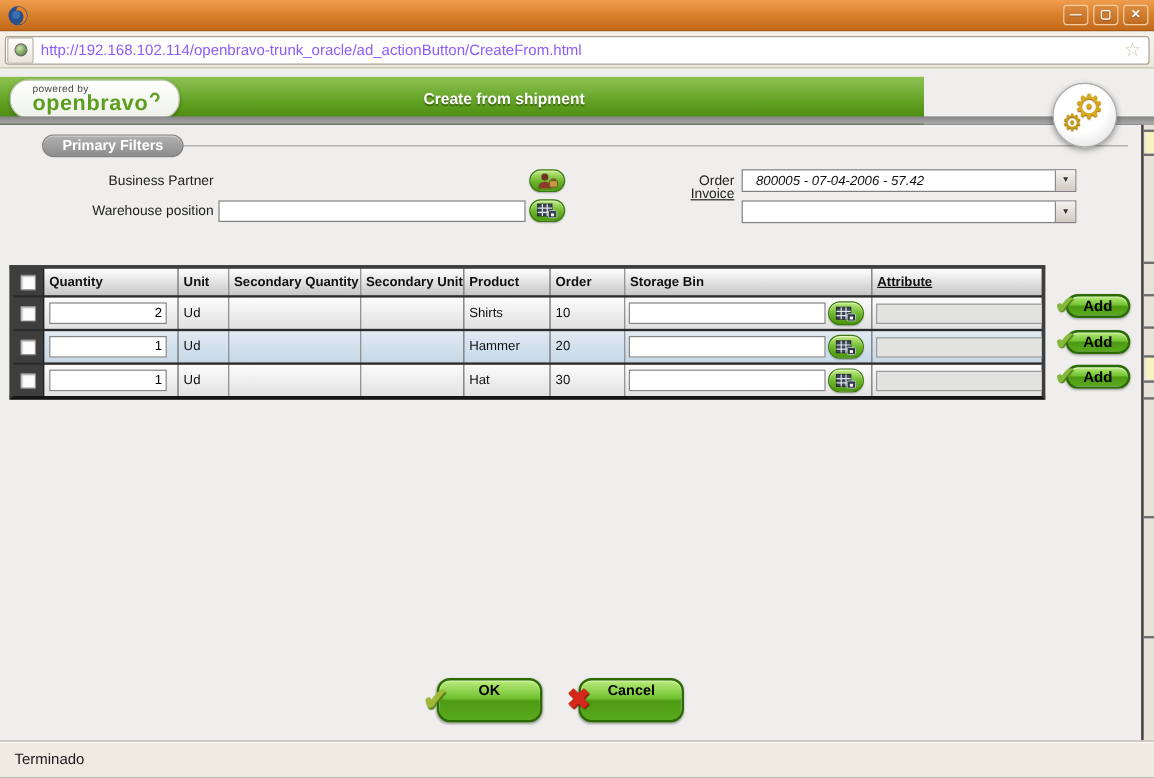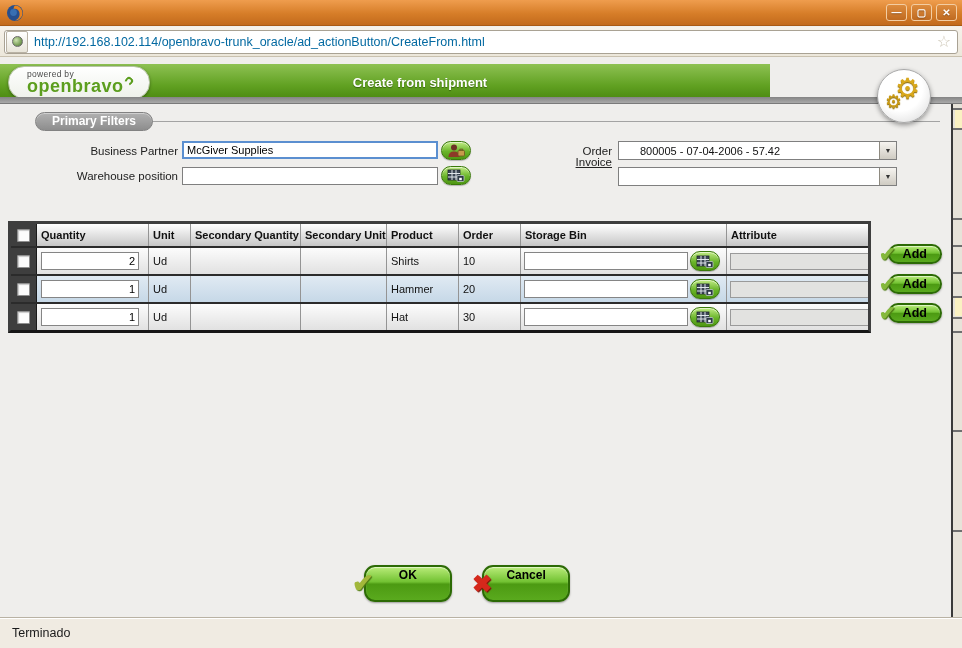--- a/index.html
+++ b/index.html
@@ -22,21 +22,21 @@
   .urlbar { position:absolute; left:0; top:27px; width:962px; height:30px;
     background:linear-gradient(#f6f2ea,#ece7db); border-bottom:1px solid #c9c1af;
     display:flex; align-items:center; padding:0 4px; }
   .url-field { position:relative; flex:1; height:24px; background:#fff;
     border:1px solid #a9a294; border-radius:3px; display:flex; align-items:center; }
   .favicon-box { width:22px; height:22px; margin:0 2px 0 1px; border:1px solid #b9b2a4;
     border-radius:2px; background:linear-gradient(#fff,#e9e5da);
     display:flex; align-items:center; justify-content:center; }
   .favicon-dot { width:11px; height:11px; border-radius:50%;
     background:radial-gradient(circle at 35% 35%, #cfe3b0, #7ba05a 60%, #51683b); border:1px solid #6b6b6b; }
-  .url-text { font-size:12.5px; color:#0369a1; padding-left:4px; }
+  .url-text { font-size:12.5px; color:#8b5cf6; padding-left:4px; }
   .star { position:absolute; right:6px; top:1px; font-size:16px; color:#cdc6b6; }
 
   
   .green-header { position:absolute; left:0; top:64px; width:770px; height:40px;
     background:linear-gradient(#8ec153, #61a122 55%, #4b8a10 90%, #417a0c);
     border-bottom:1px solid #2f5c08; }
   .logo-pill { position:absolute; left:8px; top:2px; width:142px; height:33px;
     background:linear-gradient(#ffffff,#eef1ea); border:1px solid #b7c3a8;
     border-radius:16px; box-shadow:0 1px 3px rgba(0,0,0,.35); padding:2px 0 0 18px; }
   .powered { font-size:8.5px; color:#4a4a4a; letter-spacing:.3px; }
@@ -68,21 +68,21 @@
   .flabel { position:absolute; width:170px; text-align:right; font-size:11.5px; color:#222; }
   .txt-input { position:absolute; height:18px; border:1px solid #7f7f7f; background:#fff;
     font-size:11px; font-family:"Liberation Sans",sans-serif; padding:0 3px; }
   .txt-input.focused { border:2px solid #5b8fd0; }
   .mini-btn { position:absolute; width:30px; height:19px; border-radius:10px;
     border:1px solid #3a7a0a; background:linear-gradient(#c2ec86,#6ab52a 55%,#4e9612);
     display:flex; align-items:center; justify-content:center; cursor:pointer;
     box-shadow:inset 0 1px 0 rgba(255,255,255,.55), 0 1px 1px rgba(0,0,0,.25); }
   .combo { position:absolute; height:19px; background:#fff; border:1px solid #7f7f7f;
     display:flex; align-items:center; }
-  .combo-text { flex:1; font-size:11px; padding-left:21px; color:#111; white-space:nowrap; overflow:hidden; }
+  .combo-text { flex:1; font-size:11px; padding-left:11px; color:#111; white-space:nowrap; overflow:hidden;font-style:italic; }
   .combo-arrow { width:17px; height:100%; border-left:1px solid #8e8a80;
     background:linear-gradient(#f6f4f0,#cfcbc2); display:flex; align-items:center;
     justify-content:center; font-size:7px; color:#333; cursor:pointer; }
 
   
   .grid { position:absolute; left:8px; top:221px; width:863px;
     border:3px solid #3e3e3e; border-bottom-color:#161616; background:#3e3e3e; }
   .trow { display:flex; height:28px; border-top:2px solid #2b2b2b; }
   .trow.header { height:22px; border-top:none; }
   .c { display:flex; align-items:center; border-right:1px solid #949494;
@@ -173,21 +173,20 @@
   <div class="gray-strip"></div>
   <div class="gear-circle">
     <span class="gear-a">⚙</span>
     <span class="gear-b">⚙</span>
   </div>
 
   <span class="pf-pill">Primary Filters</span>
   <span class="pf-line"></span>
 
   <span class="flabel" style="left:8px; top:145px;">Business Partner</span>
-  <input class="txt-input focused" style="left: 182px; top: 141px; width: 256px;" value="McGiver Supplies">
   <span class="mini-btn" style="left:441px; top:141px;">
     <svg width="20" height="14" viewBox="0 0 20 14">
       <circle cx="8" cy="3.5" r="3" fill="#6e3326"></circle>
       <path d="M2.5 13 Q2.5 7.5 8 7.5 Q13.5 7.5 13.5 13 Z" fill="#8d3a28"></path>
       <rect x="12" y="6.5" width="6.5" height="5.5" rx="1" fill="#c79a4b" stroke="#6e5420" stroke-width=".8"></rect>
       <path d="M13.8 6.5 v-1.3 h3 v1.3" fill="none" stroke="#6e5420" stroke-width="1"></path>
     </svg>
   </span>
 
   <span class="flabel" style="left:8px; top:170px;">Warehouse position</span>
@@ -218,21 +217,21 @@
       <div class="c cb">
           <span class="chk"></span>
         </div>
       <div class="c w-q" style="padding-left:4px;">Quantity</div>
       <div class="c w-u">Unit</div>
       <div class="c w-sq" style="padding-left:4px;">Secondary Quantity</div>
       <div class="c w-su" style="padding-left:4px;">Secondary Unit</div>
       <div class="c w-p">Product</div>
       <div class="c w-o">Order</div>
       <div class="c w-sb" style="padding-left:4px;">Storage Bin</div>
-      <div class="c w-a" style="padding-left:4px;">Attribute</div>
+      <div class="c w-a" style="padding-left:4px;text-decoration:underline;">Attribute</div>
     </div>
 
     <div class="trow r-norm">
       <div class="c cb">
           <span class="chk"></span>
         </div>
       <div class="c w-q">
           <input class="qty-in" value="2" style="">
         </div>
       <div class="c w-u">Ud</div>

